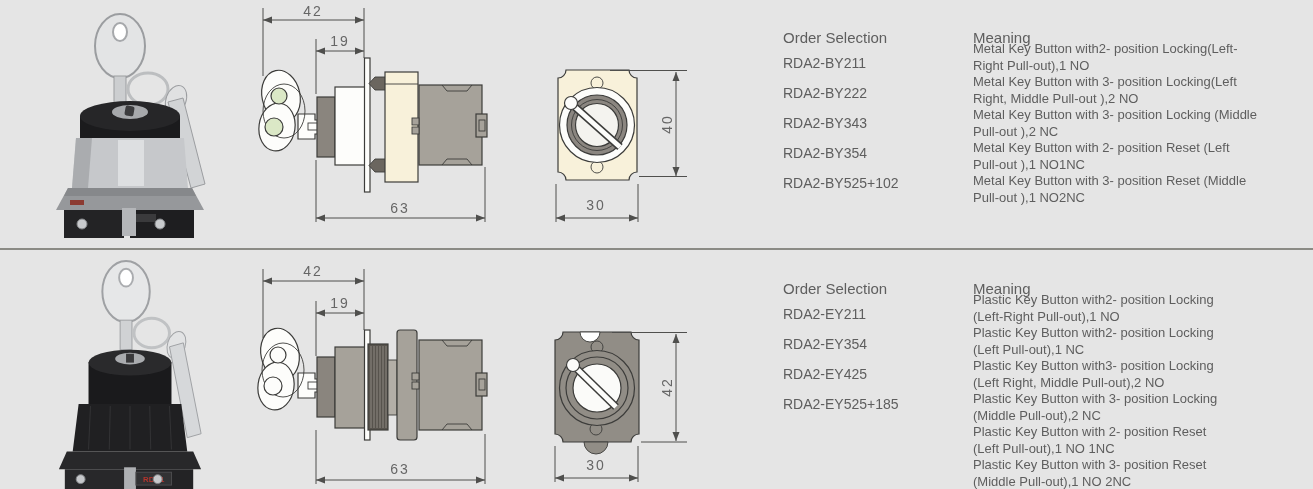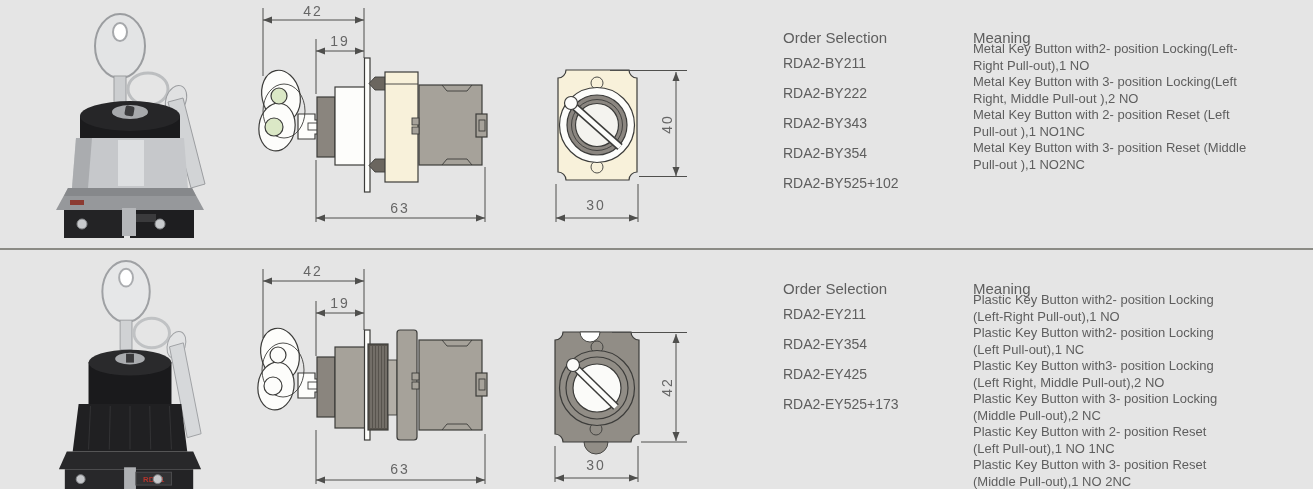--- a/index.html
+++ b/index.html
@@ -182,20 +182,22 @@
         <div class="model">RDA2-BY222</div>
         <div class="model">RDA2-BY343</div>
         <div class="model">RDA2-BY354</div>
         <div class="model">RDA2-BY525+102</div>
       </div>
       <div class="col-meanings">
         <div class="meaning">Metal Key Button with2- position Locking(Left-
 Right Pull-out),1 NO</div>
         <div class="meaning">Metal Key Button with 3- position Locking(Left
 Right, Middle Pull-out ),2 NO</div>
+        <div class="meaning">Metal Key Button with 3- position Locking (Middle
+Pull-out ),2 NC</div>
         <div class="meaning">Metal Key Button with 2- position Reset (Left
 Pull-out ),1 NO1NC</div>
         <div class="meaning">Metal Key Button with 3- position Reset (Middle
 Pull-out ),1 NO2NC</div>
       </div>
     </div>
   </section>
 
   <div class="divider"></div>
 
@@ -329,21 +331,21 @@
 
     <div class="order-table">
       <div class="t-head">
         <span class="th-model">Order Selection</span>
         <span>Meaning</span>
       </div>
       <div class="col-models">
         <div class="model">RDA2-EY211</div>
         <div class="model">RDA2-EY354</div>
         <div class="model">RDA2-EY425</div>
-        <div class="model">RDA2-EY525+173</div>
+        <div class="model">RDA2-EY525+185</div>
       </div>
       <div class="col-meanings">
         <div class="meaning">Plastic Key Button with2- position Locking
 (Left-Right Pull-out),1 NO</div>
         <div class="meaning">Plastic Key Button with2- position Locking
 (Left Pull-out),1 NC</div>
         <div class="meaning">Plastic Key Button with3- position Locking
 (Left Right, Middle Pull-out),2 NO</div>
         <div class="meaning">Plastic Key Button with 3- position Locking
 (Middle Pull-out),2 NC</div>

